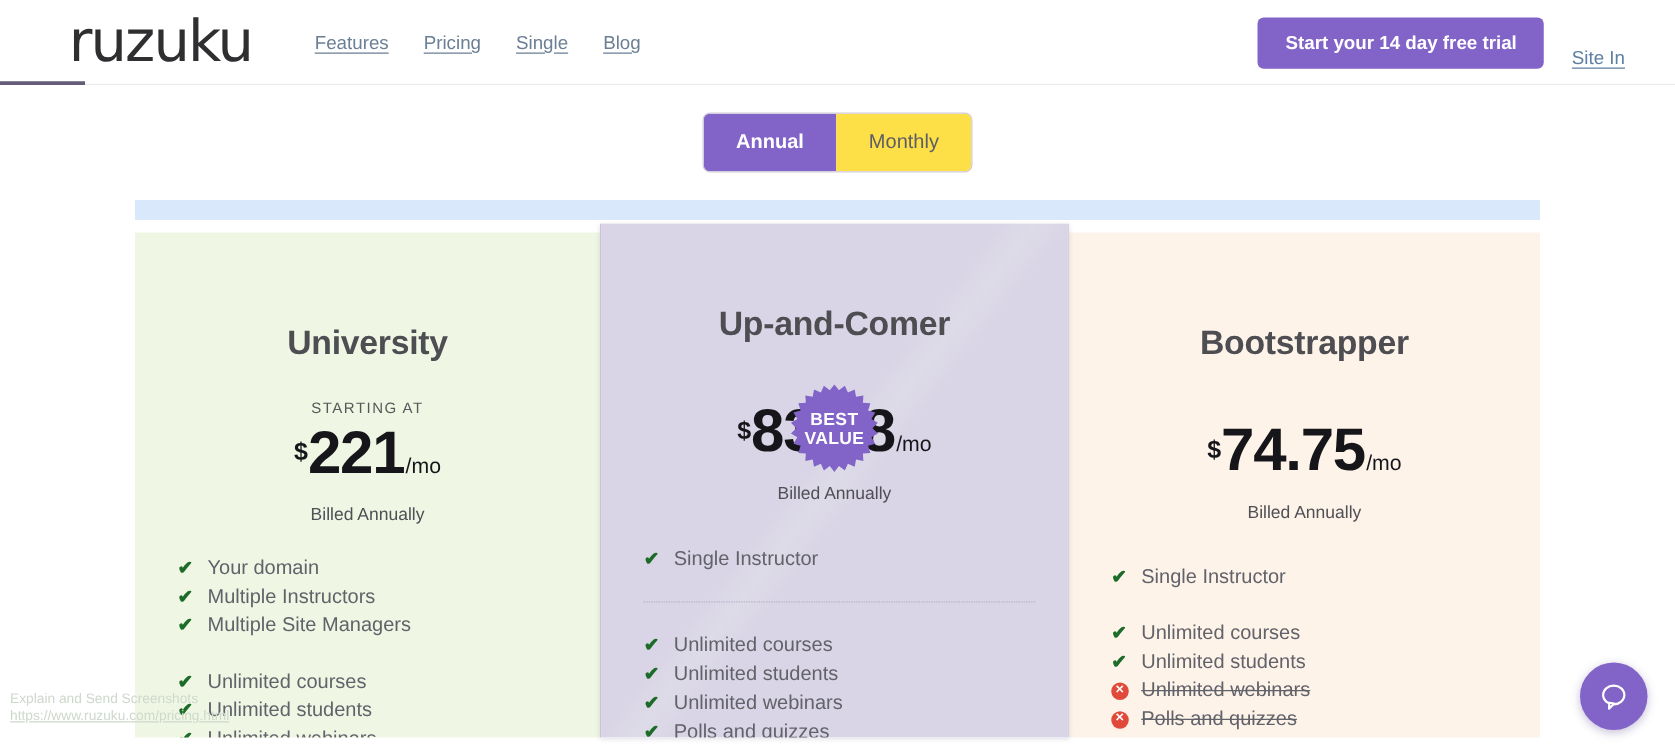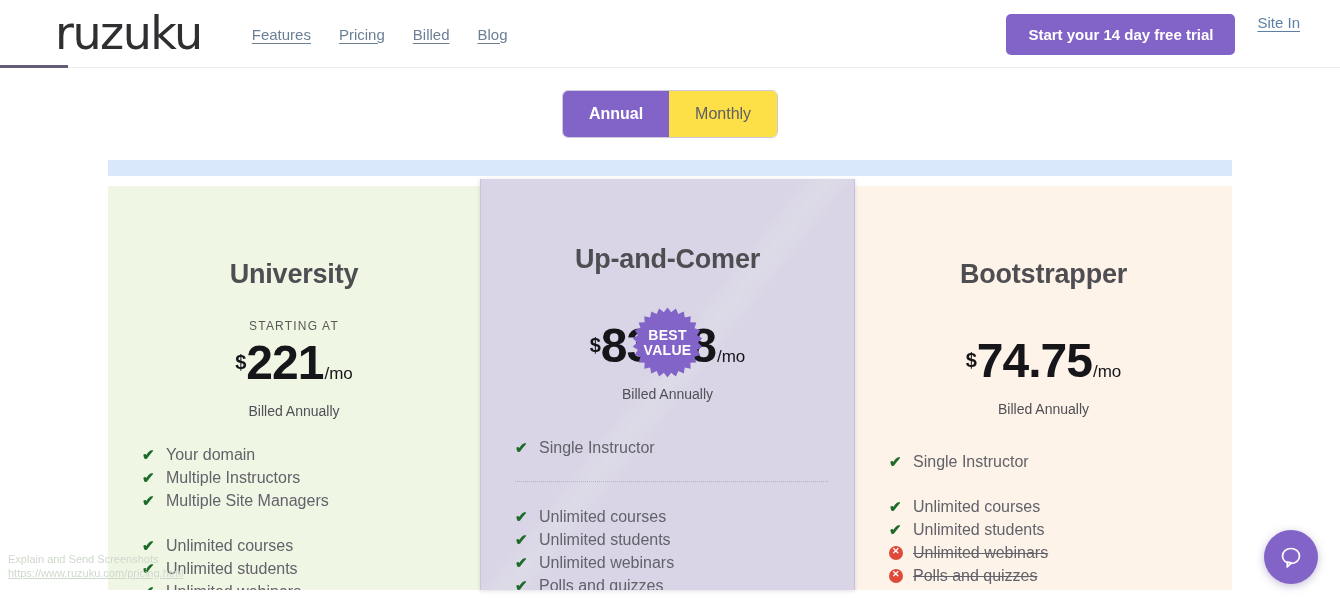--- a/index.html
+++ b/index.html
@@ -38,21 +38,21 @@
   .nav a {
     font-size: 15px;
     color: #6b7f95;
     text-decoration: underline;
     text-underline-offset: 3px;
     white-space: nowrap;
   }
   .header-right {
     margin-left: auto;
     display: flex;
-    align-items: flex-start;
+    align-items: flex-end;
     gap: 22px;
   }
   .cta-btn {
     background: #8263c7;
     color: #ffffff;
     font-size: 15px;
     font-weight: bold;
     border: none;
     border-radius: 5px;
     padding: 12px 22px;
@@ -307,21 +307,21 @@
 </style>
 </head>
 <body>
 
 <div class="header">
   <div class="logo">ruzuku</div>
 
   <nav class="nav">
     <a href="#">Features</a>
     <a href="#">Pricing</a>
-    <a href="#">Billed</a>
+    <a href="#">Single</a>
     <a href="#">Blog</a>
   </nav>
 
   <div class="header-right">
     <button class="cta-btn">Start your 14 day free trial</button>
     <a href="#" class="signin">Site In</a>
   </div>
 
   <div class="header-rule"></div>
   <div class="header-accent"></div>

